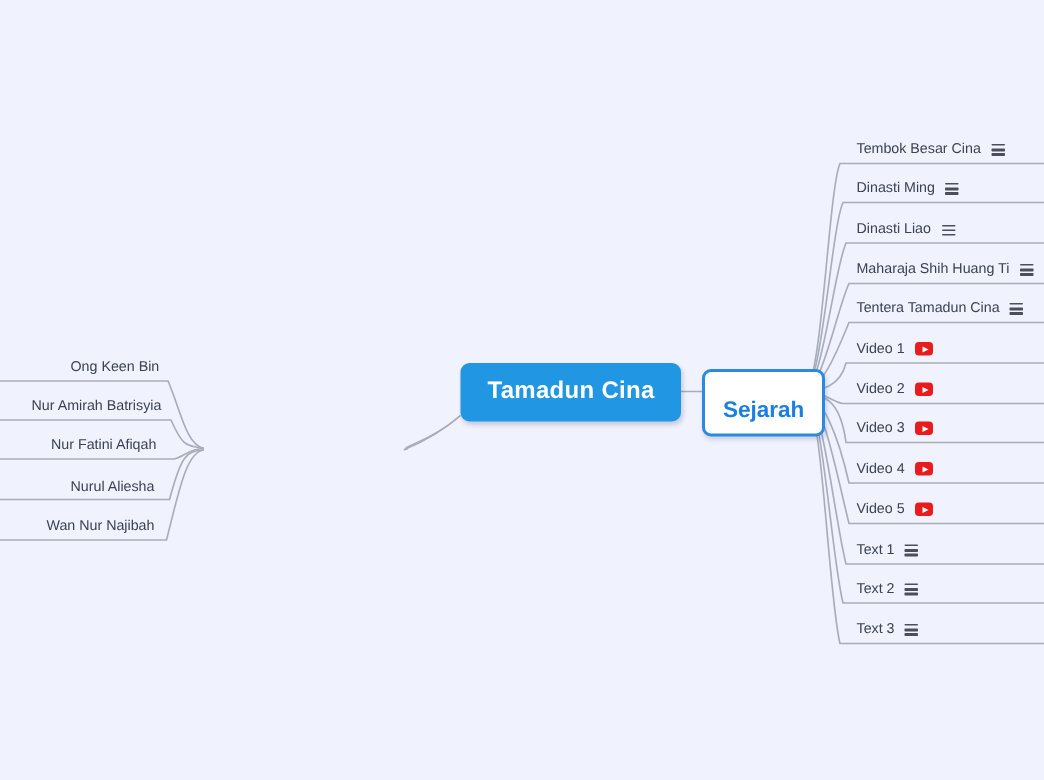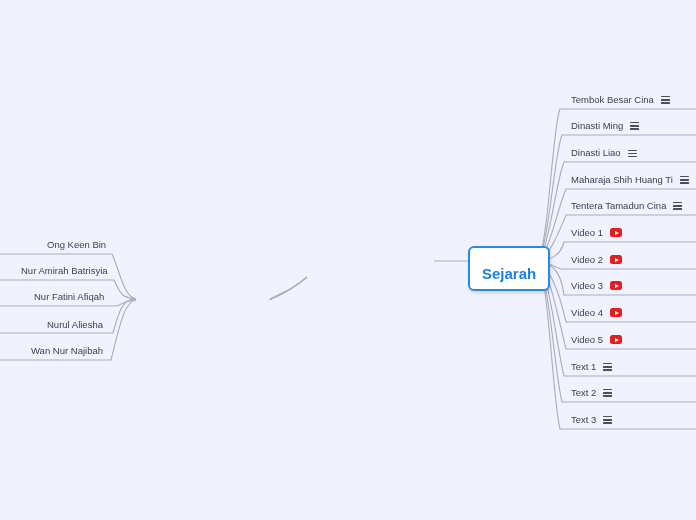--- a/index.html
+++ b/index.html
@@ -144,20 +144,23 @@
       <g>
         <path d="M136,299 C124,297 120,272 112,254 L-4,254"></path>
         <path d="M136,299 C124,297 122,298 114,280 L-4,280"></path>
         <path d="M136,299 C126,299 122,305 116,306 L-4,306"></path>
         <path d="M136,300 C124,301 121,303 113,333 L-4,333"></path>
         <path d="M136,300 C124,301 119,329 111,360 L-4,360"></path>
       </g>
     </g>
   </svg>
 
+  <div class="node root-node" style="left:307px; top:242px;">
+    <span>Tamadun Cina</span>
+  </div>
 
   <div class="node branch-node" style="left:468px; top:246px;">
     <span>Sejarah</span>
   </div>
 
 
   <div class="leaf" style="left:571px; top:95px;">
     <span class="leaf-label">Tembok Besar Cina</span>
     <span class="note-icon">
         <i></i>

